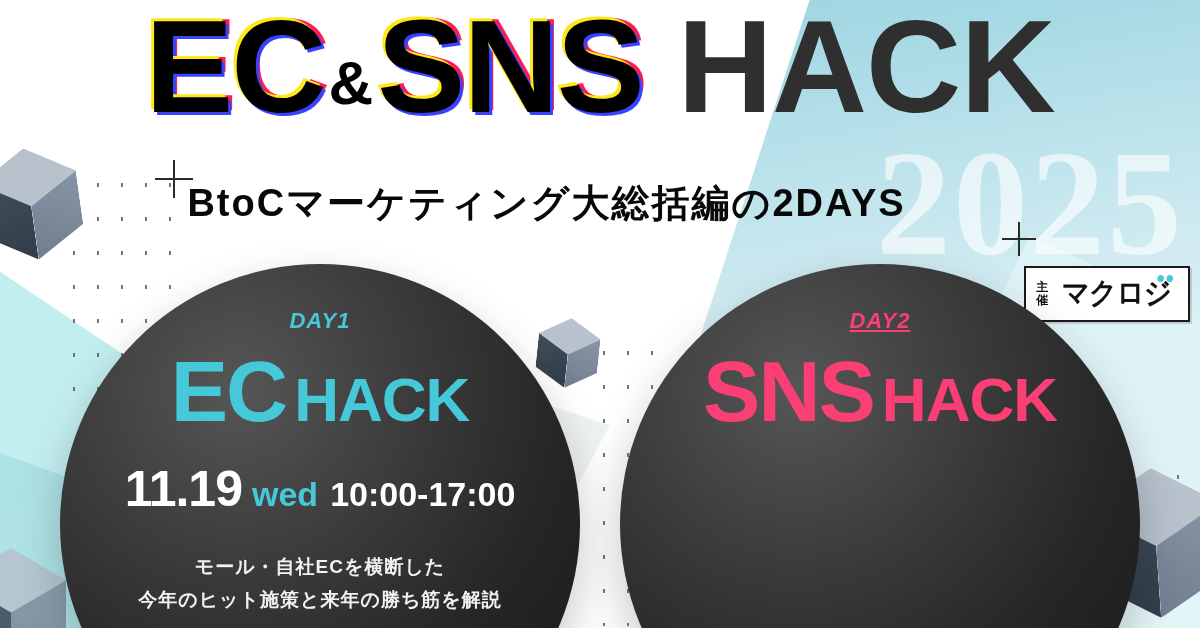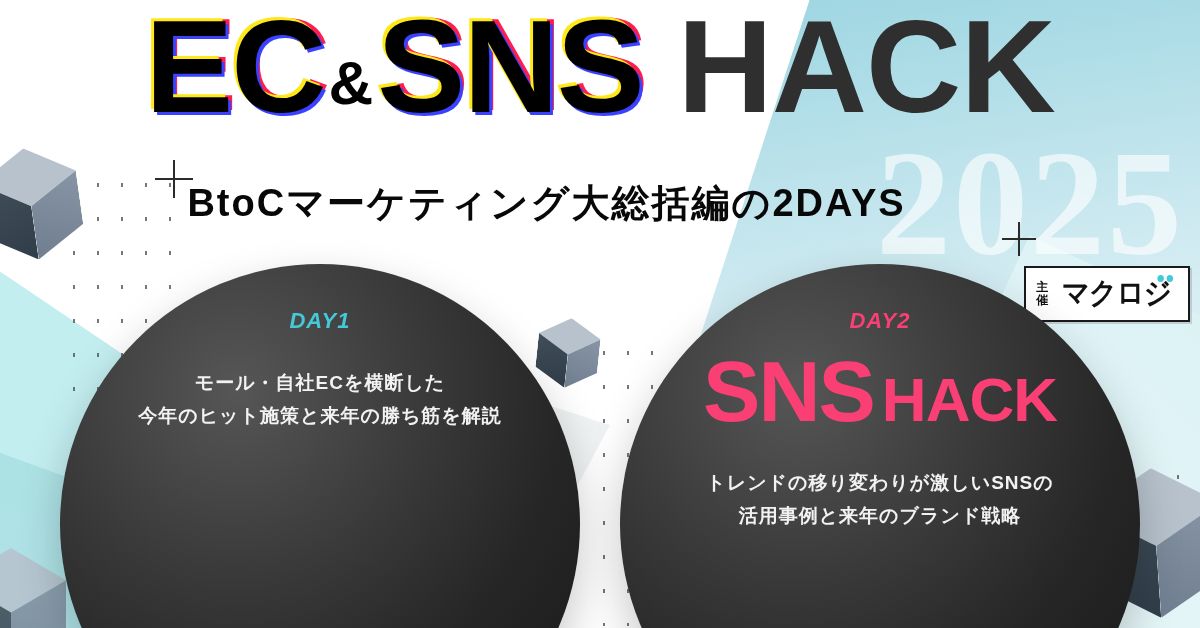--- a/index.html
+++ b/index.html
@@ -234,21 +234,21 @@
   .day-2{left:620px;}
 
   .day-label{
     margin-top:44px;
     font-size:22px;
     font-style:italic;
     font-weight:800;
     letter-spacing:1px;
   }
   .day-1 .day-label{color:#45c8d8;}
-  .day-2 .day-label{color:#fa3f75;}
+  .day-2 .day-label{color:#fa3f75;text-decoration:underline;}
 
   .day-title{
     margin-top:14px;
     line-height:1;
     white-space:nowrap;
   }
   .day-title .big{
     font-size:86px;font-weight:800;letter-spacing:-2px;
   }
   .day-title .sm{
@@ -341,30 +341,32 @@
       <span>マクロジ</span>
       <span class="sponsor-dots">
           <i></i>
           <i></i>
         </span>
     </div>
   </div>
 
   <div class="day day-1">
     <div class="day-label">DAY1</div>
+    <div class="day-title">
+      <span class="big">EC</span><span class="sm">HACK</span>
+    </div>
+    <div class="day-date">
+      <span class="d">11.19</span><span class="dow">wed</span><span class="time">10:00-17:00</span>
+    </div>
     <div class="day-desc">
       <div>モール・自社ECを横断した</div>
       <div>今年のヒット施策と来年の勝ち筋を解説</div>
     </div>
   </div>
 
   <div class="day day-2">
     <div class="day-label">DAY2</div>
     <div class="day-title">
       <span class="big">SNS</span><span class="sm">HACK</span>
     </div>
-    <div class="day-desc">
-      <div>トレンドの移り変わりが激しいSNSの</div>
-      <div>活用事例と来年のブランド戦略</div>
-    </div>
   </div>
 
 </div>
 
 </body></html>

